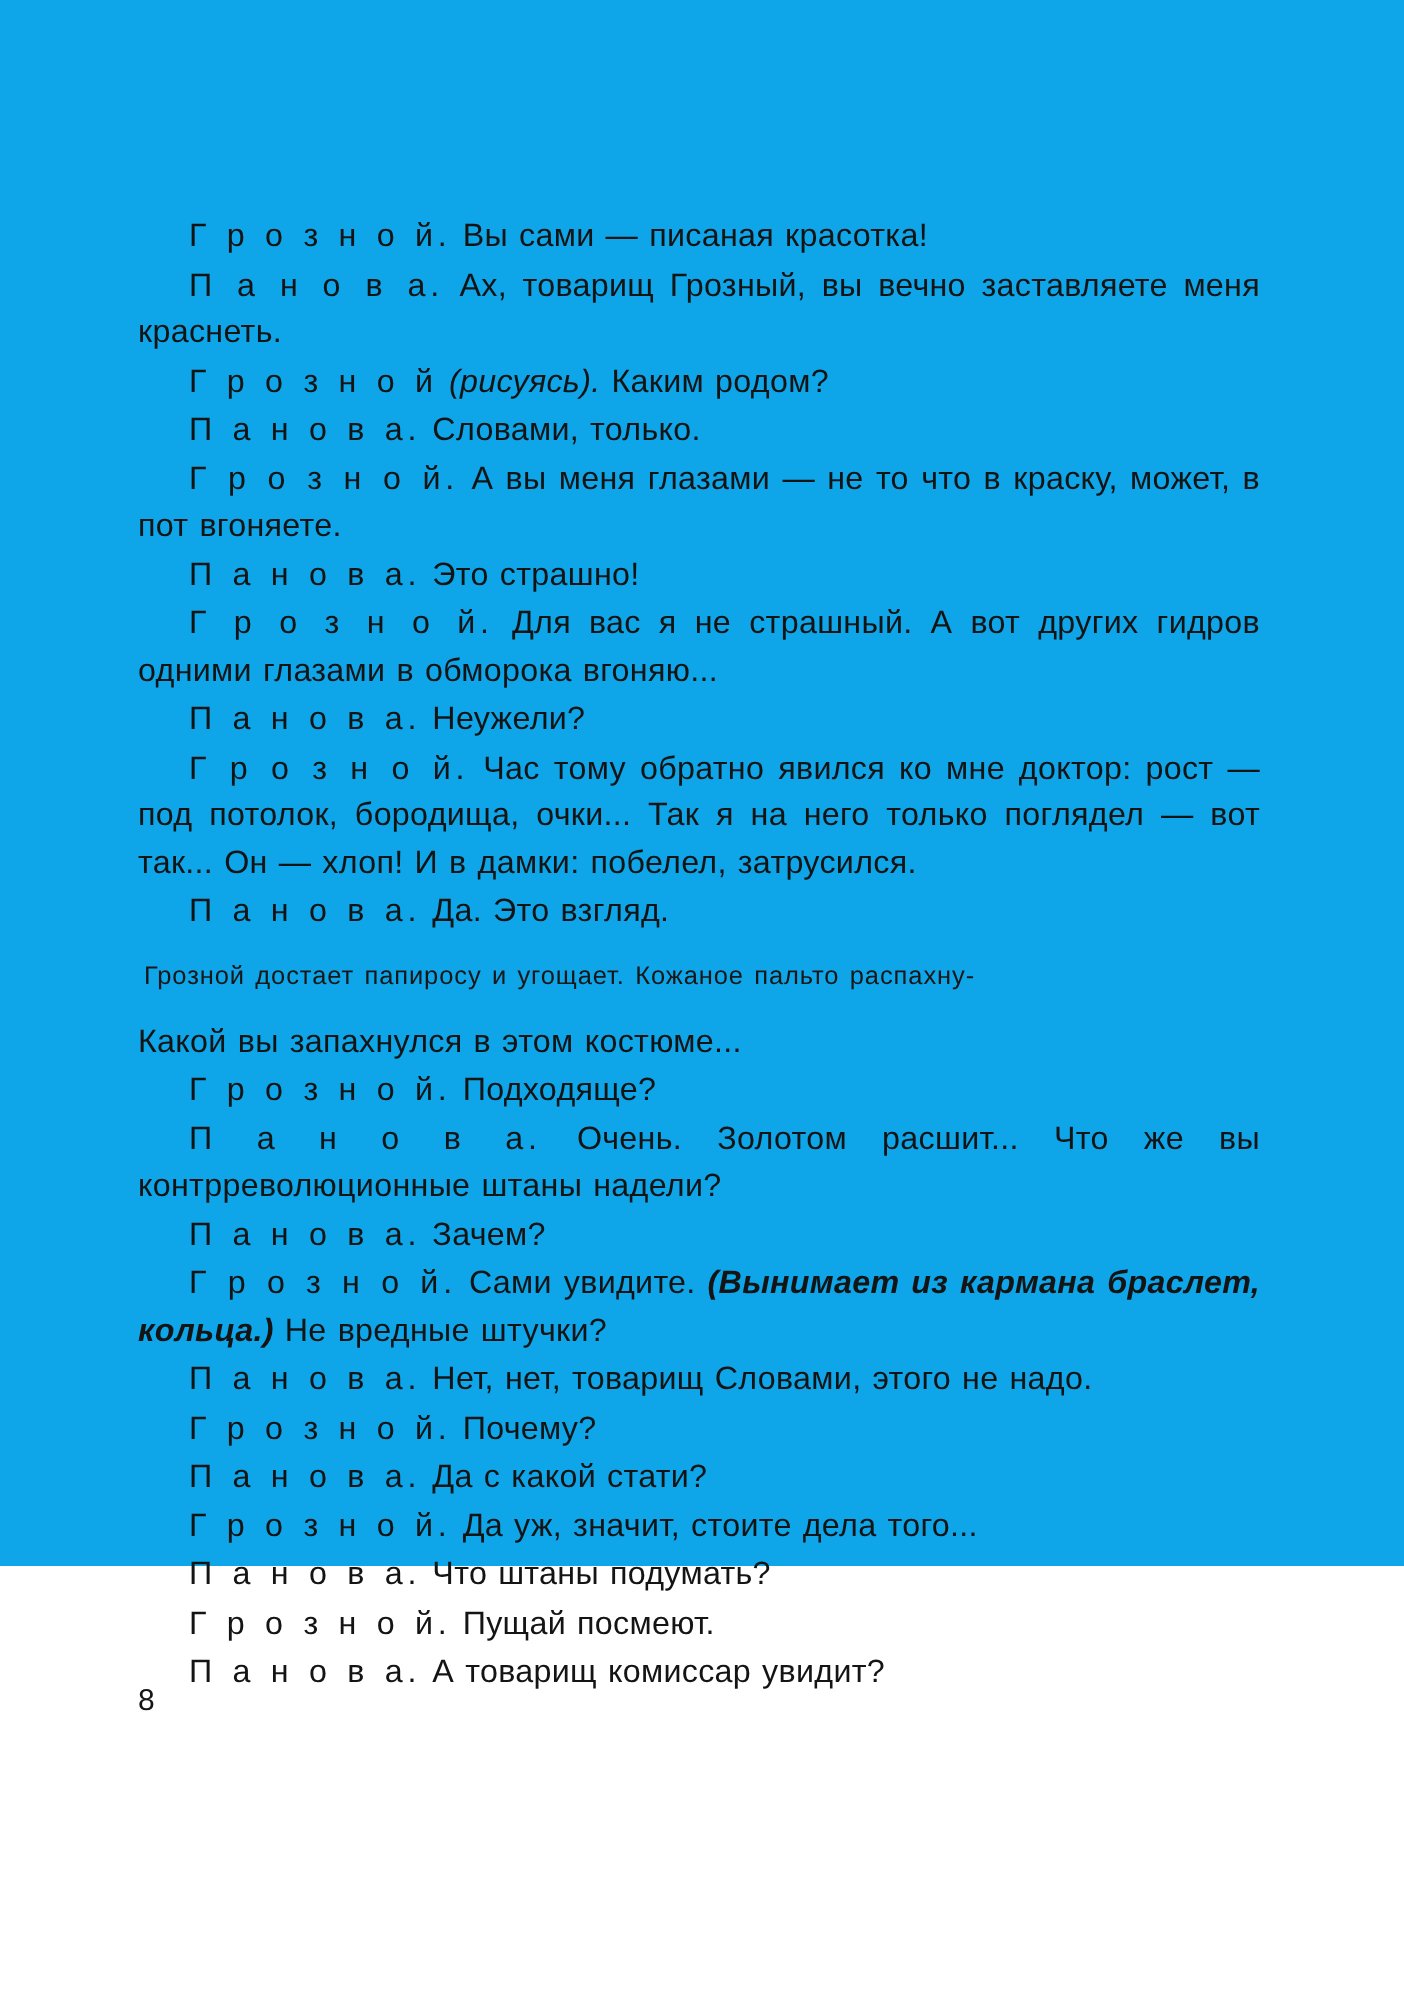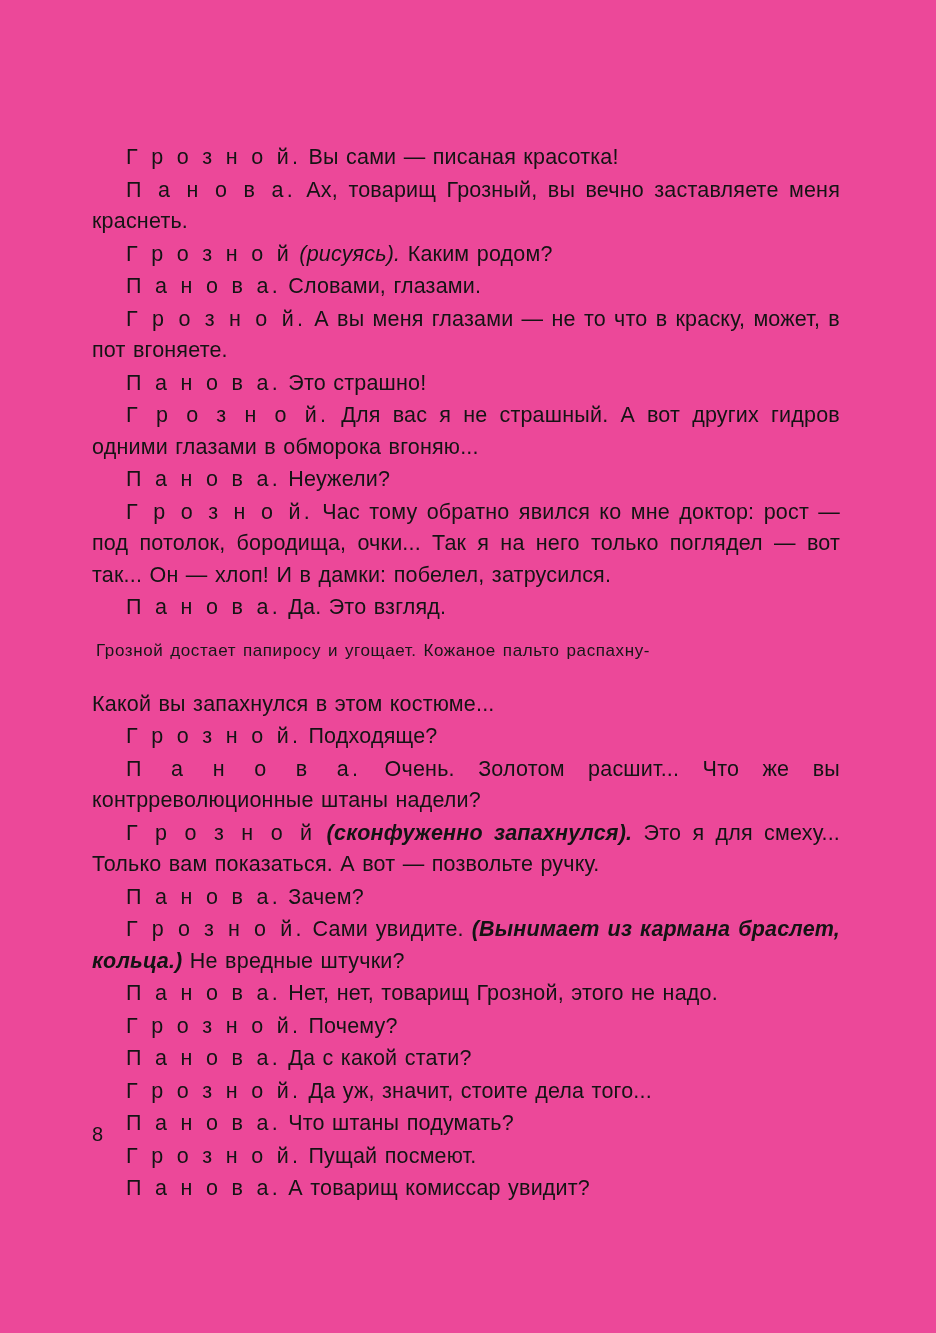--- a/index.html
+++ b/index.html
@@ -13,22 +13,22 @@
     font-family: "Liberation Sans", sans-serif;
     color: #1b1b1b;
     position: relative;
     overflow: hidden;
   }
   .page {
     position: absolute;
     left: 0;
     top: 0;
     width: 936px;
-    height: 1333px;
-    background: #ec4899;
+    height: 1044px;
+    background: #0ea5e9;
     text-decoration: underline;
   }
   .text-column {
     position: absolute;
     left: 92px;
     top: 142px;
     width: 748px;
   }
   .para {
     margin: 0 0 1px 0;
@@ -47,21 +47,21 @@
     letter-spacing: 3.2px;
   }
   .ital {
     font-style: italic;
   }
   .ital-bold {
     font-style: italic;
     font-weight: bold;
   }
   .stage {
-    margin: 14px 0 26px 0;
+    margin: 14px 0 16px 0;
     font-size: 17px;
     line-height: 25px;
     text-align: justify;
     text-indent: 0;
     letter-spacing: 0.6px;
     word-spacing: 1.6px;
     color: #171717;
     padding: 0 4px;
   }
   .stage .cont {
@@ -83,21 +83,21 @@
 <div class="page">
 
   <div class="text-column">
 
     <p class="para"><span class="speaker">Г р о з н о й.</span><span> Вы сами — писаная красотка!</span></p>
 
     <p class="para"><span class="speaker">П а н о в а.</span><span> Ах, товарищ Грозный, вы вечно заставляете меня краснеть.</span></p>
 
     <p class="para"><span class="speaker">Г р о з н о й</span><span class="ital"> (рисуясь).</span><span> Каким родом?</span></p>
 
-    <p class="para"><span class="speaker">П а н о в а.</span><span> Словами, глазами.</span></p>
+    <p class="para"><span class="speaker">П а н о в а.</span><span> Словами, только.</span></p>
 
     <p class="para"><span class="speaker">Г р о з н о й.</span><span> А вы меня глазами — не то что в краску, может, в пот вгоняете.</span></p>
 
     <p class="para"><span class="speaker">П а н о в а.</span><span> Это страшно!</span></p>
 
     <p class="para"><span class="speaker">Г р о з н о й.</span><span> Для вас я не страшный. А вот других гидров одними глазами в обморока вгоняю...</span></p>
 
     <p class="para"><span class="speaker">П а н о в а.</span><span> Неужели?</span></p>
 
     <p class="para"><span class="speaker">Г р о з н о й.</span><span> Час тому обратно явился ко мне доктор: рост — под потолок, бородища, очки... Так я на него только поглядел — вот так... Он — хлоп! И в дамки: побелел, затрусился.</span></p>
@@ -105,27 +105,26 @@
     <p class="para"><span class="speaker">П а н о в а.</span><span> Да. Это взгляд.</span></p>
 
     <p class="stage"><span>Грозной достает папиросу и угощает. Кожаное пальто распахну-</span></p>
 
     <p class="para no-indent"><span>Какой вы запахнулся в этом костюме...</span></p>
 
     <p class="para"><span class="speaker">Г р о з н о й.</span><span> Подходяще?</span></p>
 
     <p class="para"><span class="speaker">П а н о в а.</span><span> Очень. Золотом расшит... Что же вы контрреволюционные штаны надели?</span></p>
 
-    <p class="para"><span class="speaker">Г р о з н о й</span><span class="ital-bold"> (сконфуженно запахнулся).</span><span> Это я для смеху... Только вам показаться. А вот — позвольте ручку.</span></p>
 
     <p class="para"><span class="speaker">П а н о в а.</span><span> Зачем?</span></p>
 
     <p class="para"><span class="speaker">Г р о з н о й.</span><span> Сами увидите.</span><span class="ital-bold"> (Вынимает из кармана браслет, кольца.)</span><span> Не вредные штучки?</span></p>
 
-    <p class="para"><span class="speaker">П а н о в а.</span><span> Нет, нет, товарищ Грозной, этого не надо.</span></p>
+    <p class="para"><span class="speaker">П а н о в а.</span><span> Нет, нет, товарищ Словами, этого не надо.</span></p>
 
     <p class="para"><span class="speaker">Г р о з н о й.</span><span> Почему?</span></p>
 
     <p class="para"><span class="speaker">П а н о в а.</span><span> Да с какой стати?</span></p>
 
     <p class="para"><span class="speaker">Г р о з н о й.</span><span> Да уж, значит, стоите дела того...</span></p>
 
     <p class="para"><span class="speaker">П а н о в а.</span><span> Что штаны подумать?</span></p>
 
     <p class="para"><span class="speaker">Г р о з н о й.</span><span> Пущай посмеют.</span></p>

